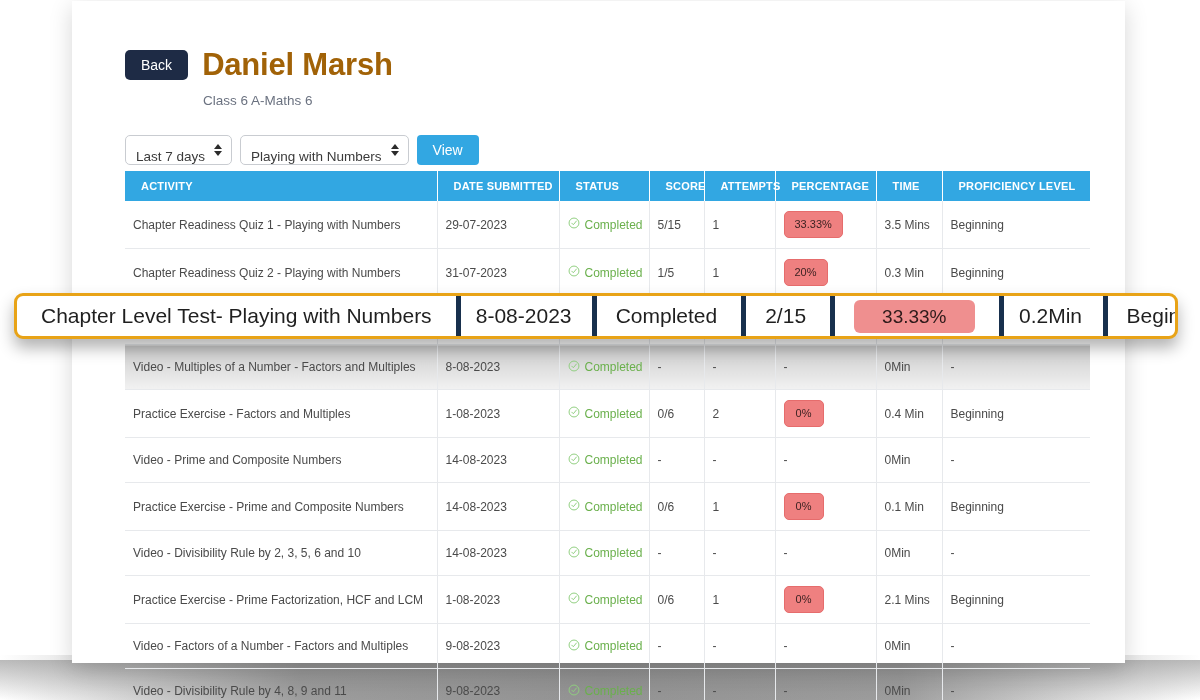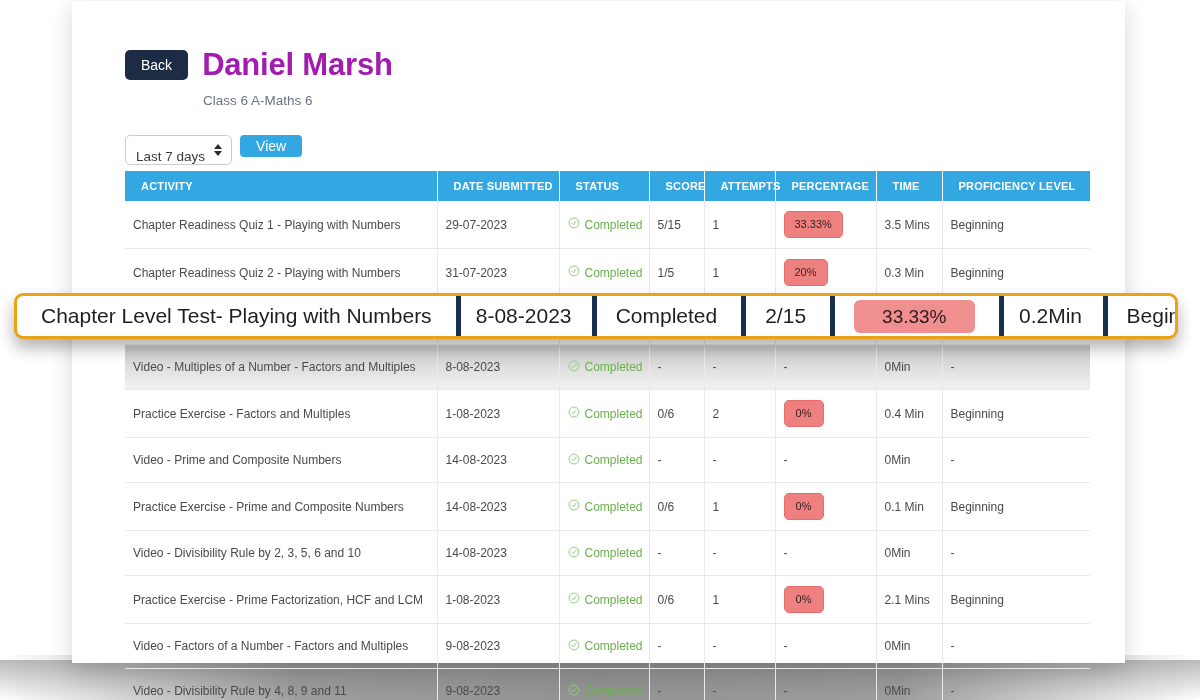--- a/index.html
+++ b/index.html
@@ -67,21 +67,21 @@
     border-radius: 5px;
     font-size: 14px;
     font-family: "Liberation Sans", sans-serif;
     padding: 8px 16px;
     line-height: 1;
     cursor: pointer;
   }
   .student-name {
     font-size: 31px;
     font-weight: bold;
-    color: #a21caf;
+    color: #a16207;
     letter-spacing: -0.2px;
     white-space: nowrap;
   }
   .class-label {
     position: absolute;
     left: 131px; 
     top: 92px;
     font-size: 13.5px;
     color: #6b7280;
     white-space: nowrap;
@@ -127,21 +127,21 @@
     border-right: 4px solid transparent;
   }
   .select-box .updown i.up   { border-bottom: 5px solid #2b2b2b; }
   .select-box .updown i.down { border-top: 5px solid #2b2b2b; }
 
   .view-button {
     background: #32a7e2;
     color: #ffffff;
     border: none;
     border-radius: 4px;
-    height: 22px;
+    height: 30px;
     padding: 0 16px;
     font-size: 14px;
     font-family: "Liberation Sans", sans-serif;
     cursor: pointer;
   }
 
   
   .table-wrap {
     position: absolute;
     left: 53px;  
@@ -278,20 +278,27 @@
 
     <div class="header-row">
       <button class="back-button">Back</button>
       <div class="student-name">Daniel Marsh</div>
     </div>
     <div class="class-label">Class 6 A-Maths 6</div>
 
     <div class="filter-bar">
       <div class="select-box">
         <span>Last 7 days</span>
+        <span class="updown">
+          <i class="up"></i>
+            <i class="down"></i>
+        </span>
+      </div>
+      <div class="select-box">
+        <span>Playing with Numbers</span>
         <span class="updown">
           <i class="up"></i>
             <i class="down"></i>
         </span>
       </div>
       <button class="view-button">View</button>
     </div>
 
     <div class="table-wrap">
       <table class="report">

